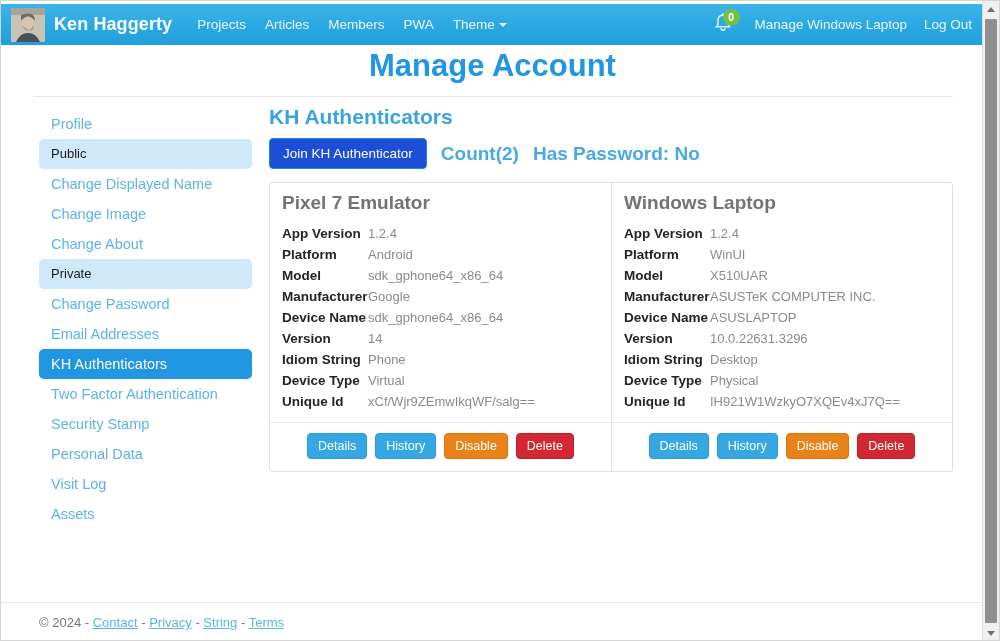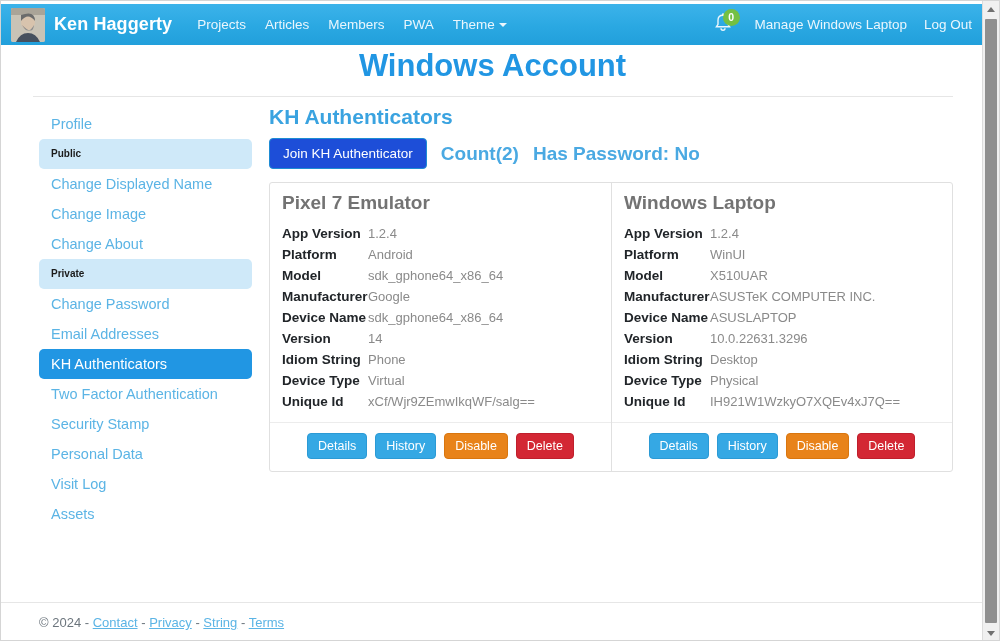--- a/index.html
+++ b/index.html
@@ -99,22 +99,22 @@
     font-size: 14.5px;
     text-decoration: none;
     padding: 7px 12px 7px 12px;
     border-radius: 5px;
     line-height: 16px;
   }
   .side-item.plain { color: #5bb4e5; }
   .side-head {
     background: #cfe9f9;
     color: #1b1b1b;
-    font-weight: bold;
-    font-size: 10px;
+    font-weight: normal;
+    font-size: 13px;
   }
   .side-item.active {
     background: #2196e3;
     color: #ffffff;
     font-weight: normal;
   }
   
   .main {
     position: absolute; top: 104px; left: 268px;
     width: 684px;
@@ -280,21 +280,21 @@
           <path d="M9 17.2a2 2 0 0 0 4 0" fill="none" stroke="#eaf6fd" stroke-width="1.4"></path>
           <circle cx="11" cy="3.3" r="1.1" fill="#eaf6fd"></circle>
         </svg>
         <span class="badge">0</span>
       </span>
       <a class="nav-link" href="#">Manage Windows Laptop</a>
       <a class="nav-link" href="#">Log Out</a>
     </div>
   </div>
 
-  <div class="page-title">Windows Account</div>
+  <div class="page-title">Manage Account</div>
   <div class="title-rule"></div>
 
   <div class="sidebar">
     <a class="side-item plain" href="#">Profile</a>
     <div class="side-item side-head">Public</div>
     <a class="side-item plain" href="#">Change Displayed Name</a>
     <a class="side-item plain" href="#">Change Image</a>
     <a class="side-item plain" href="#">Change About</a>
     <div class="side-item side-head">Private</div>
     <a class="side-item plain" href="#">Change Password</a>

